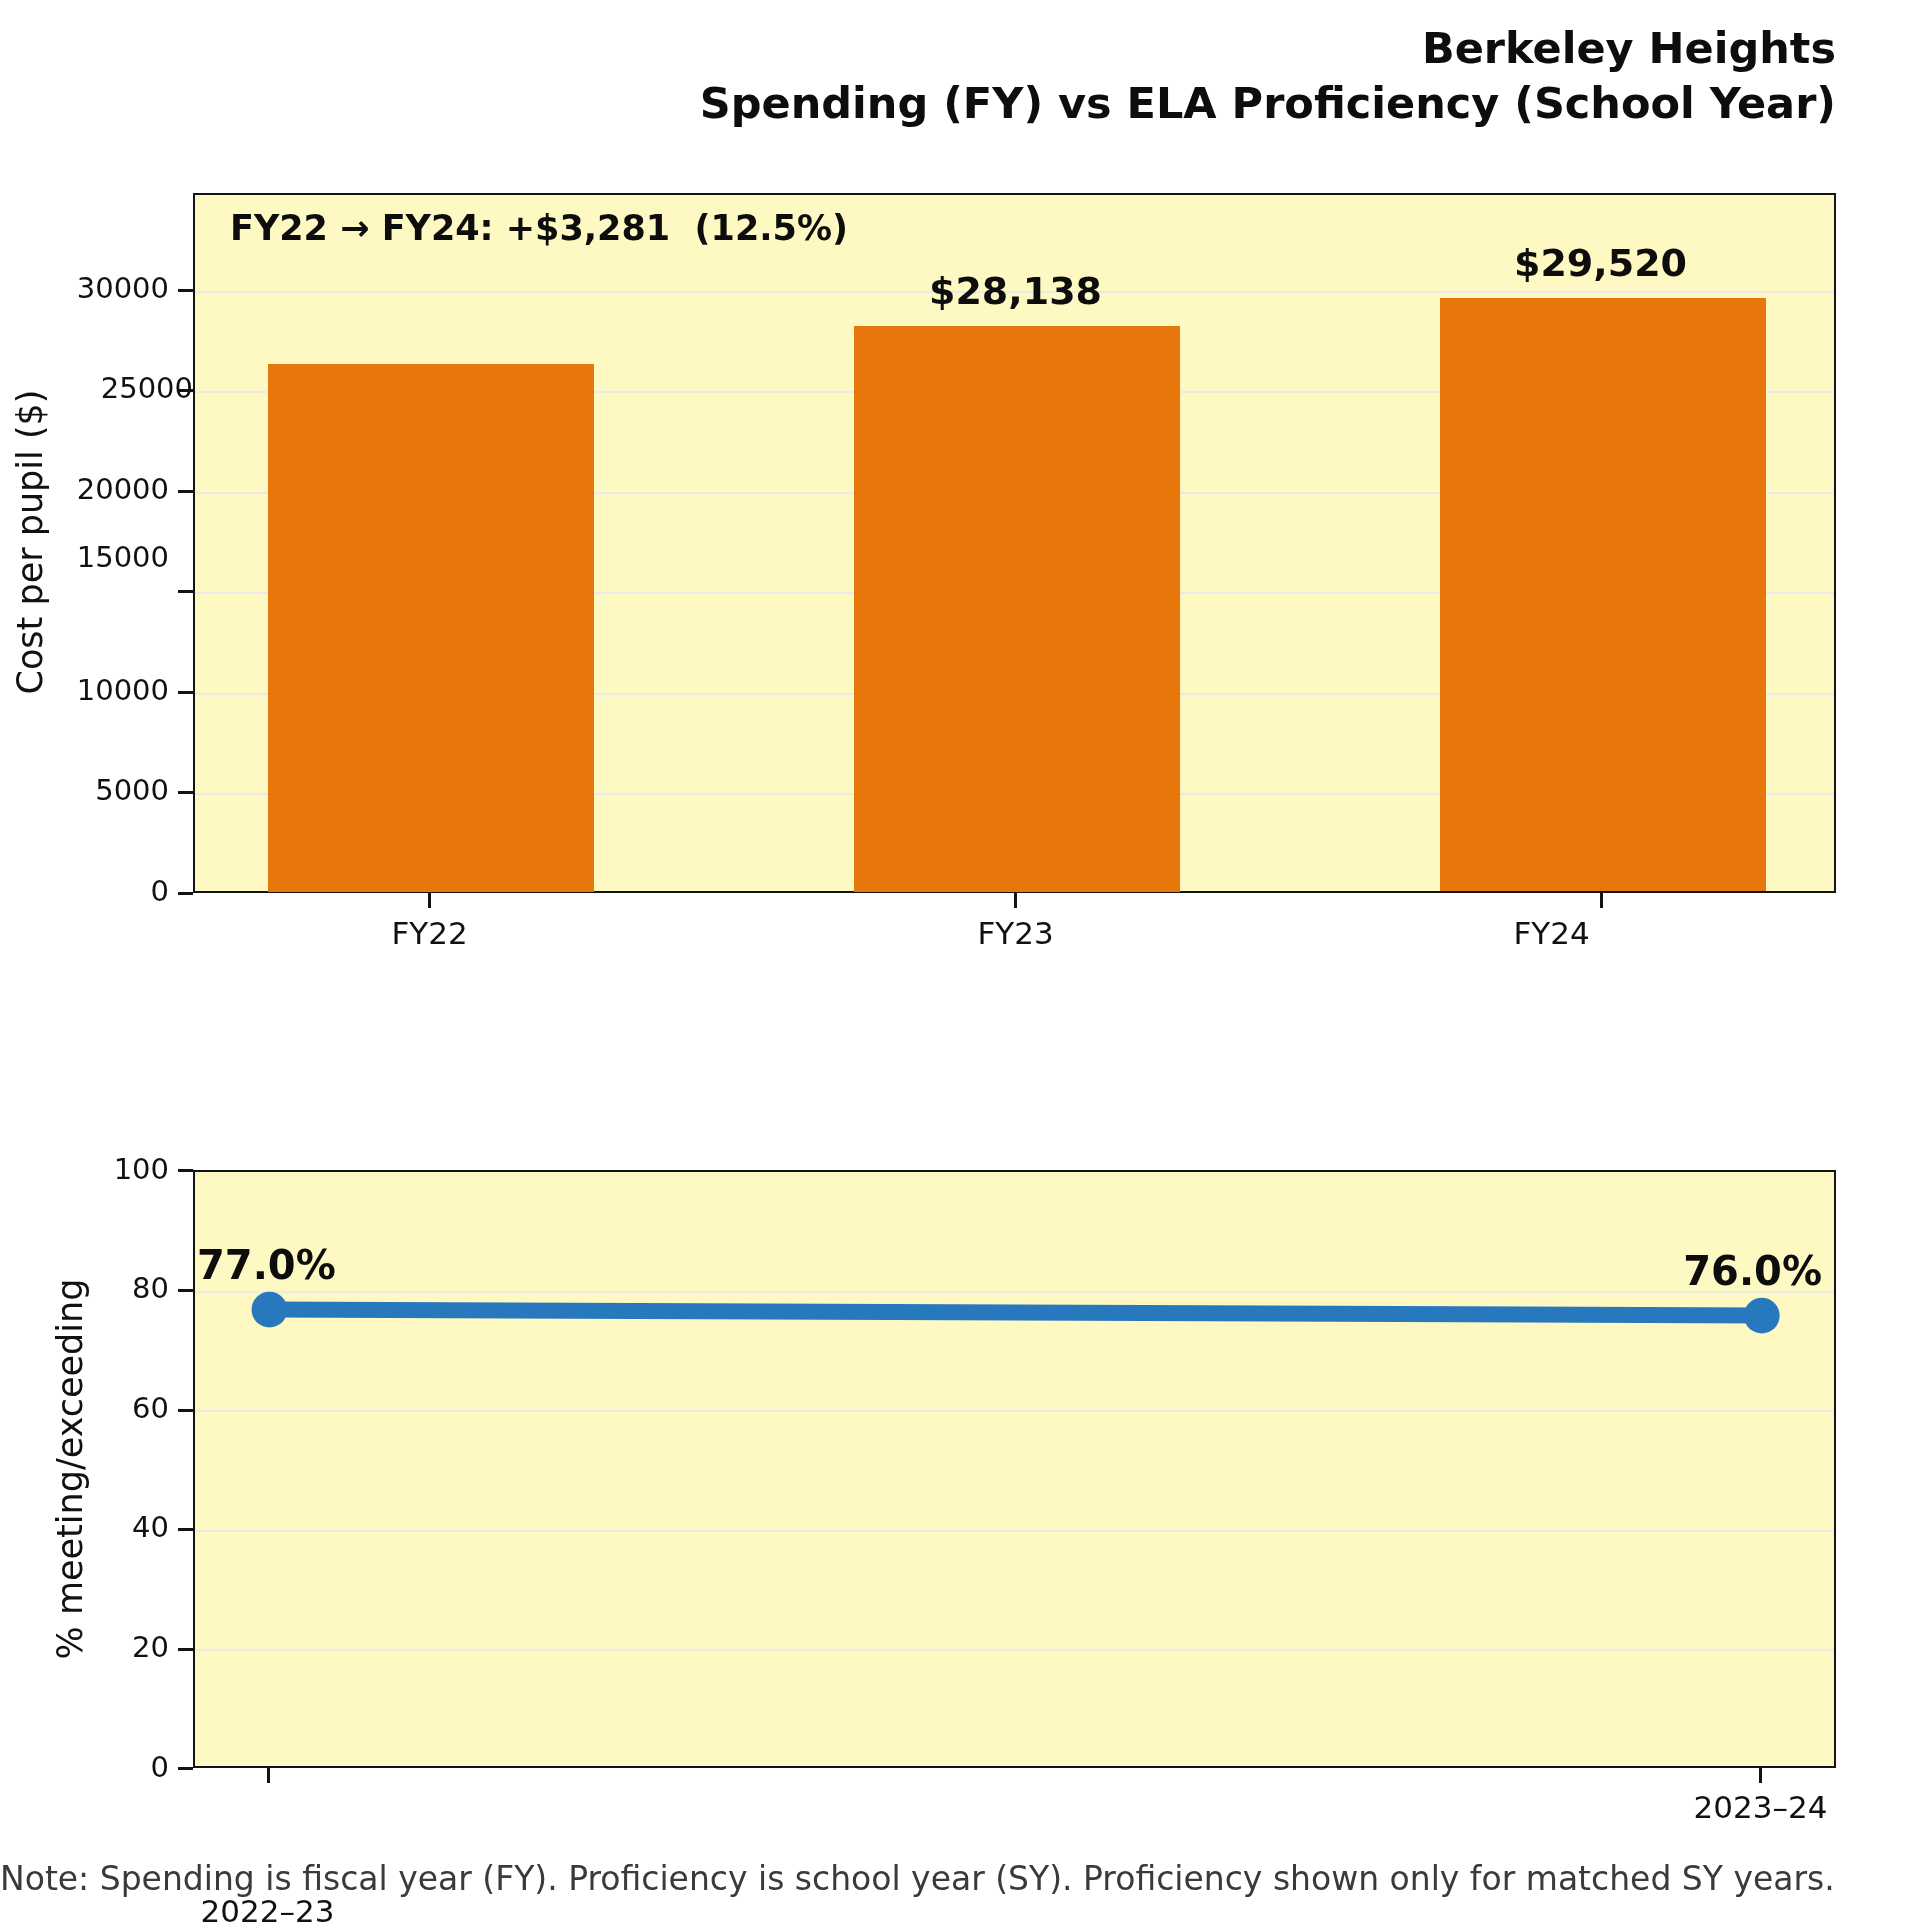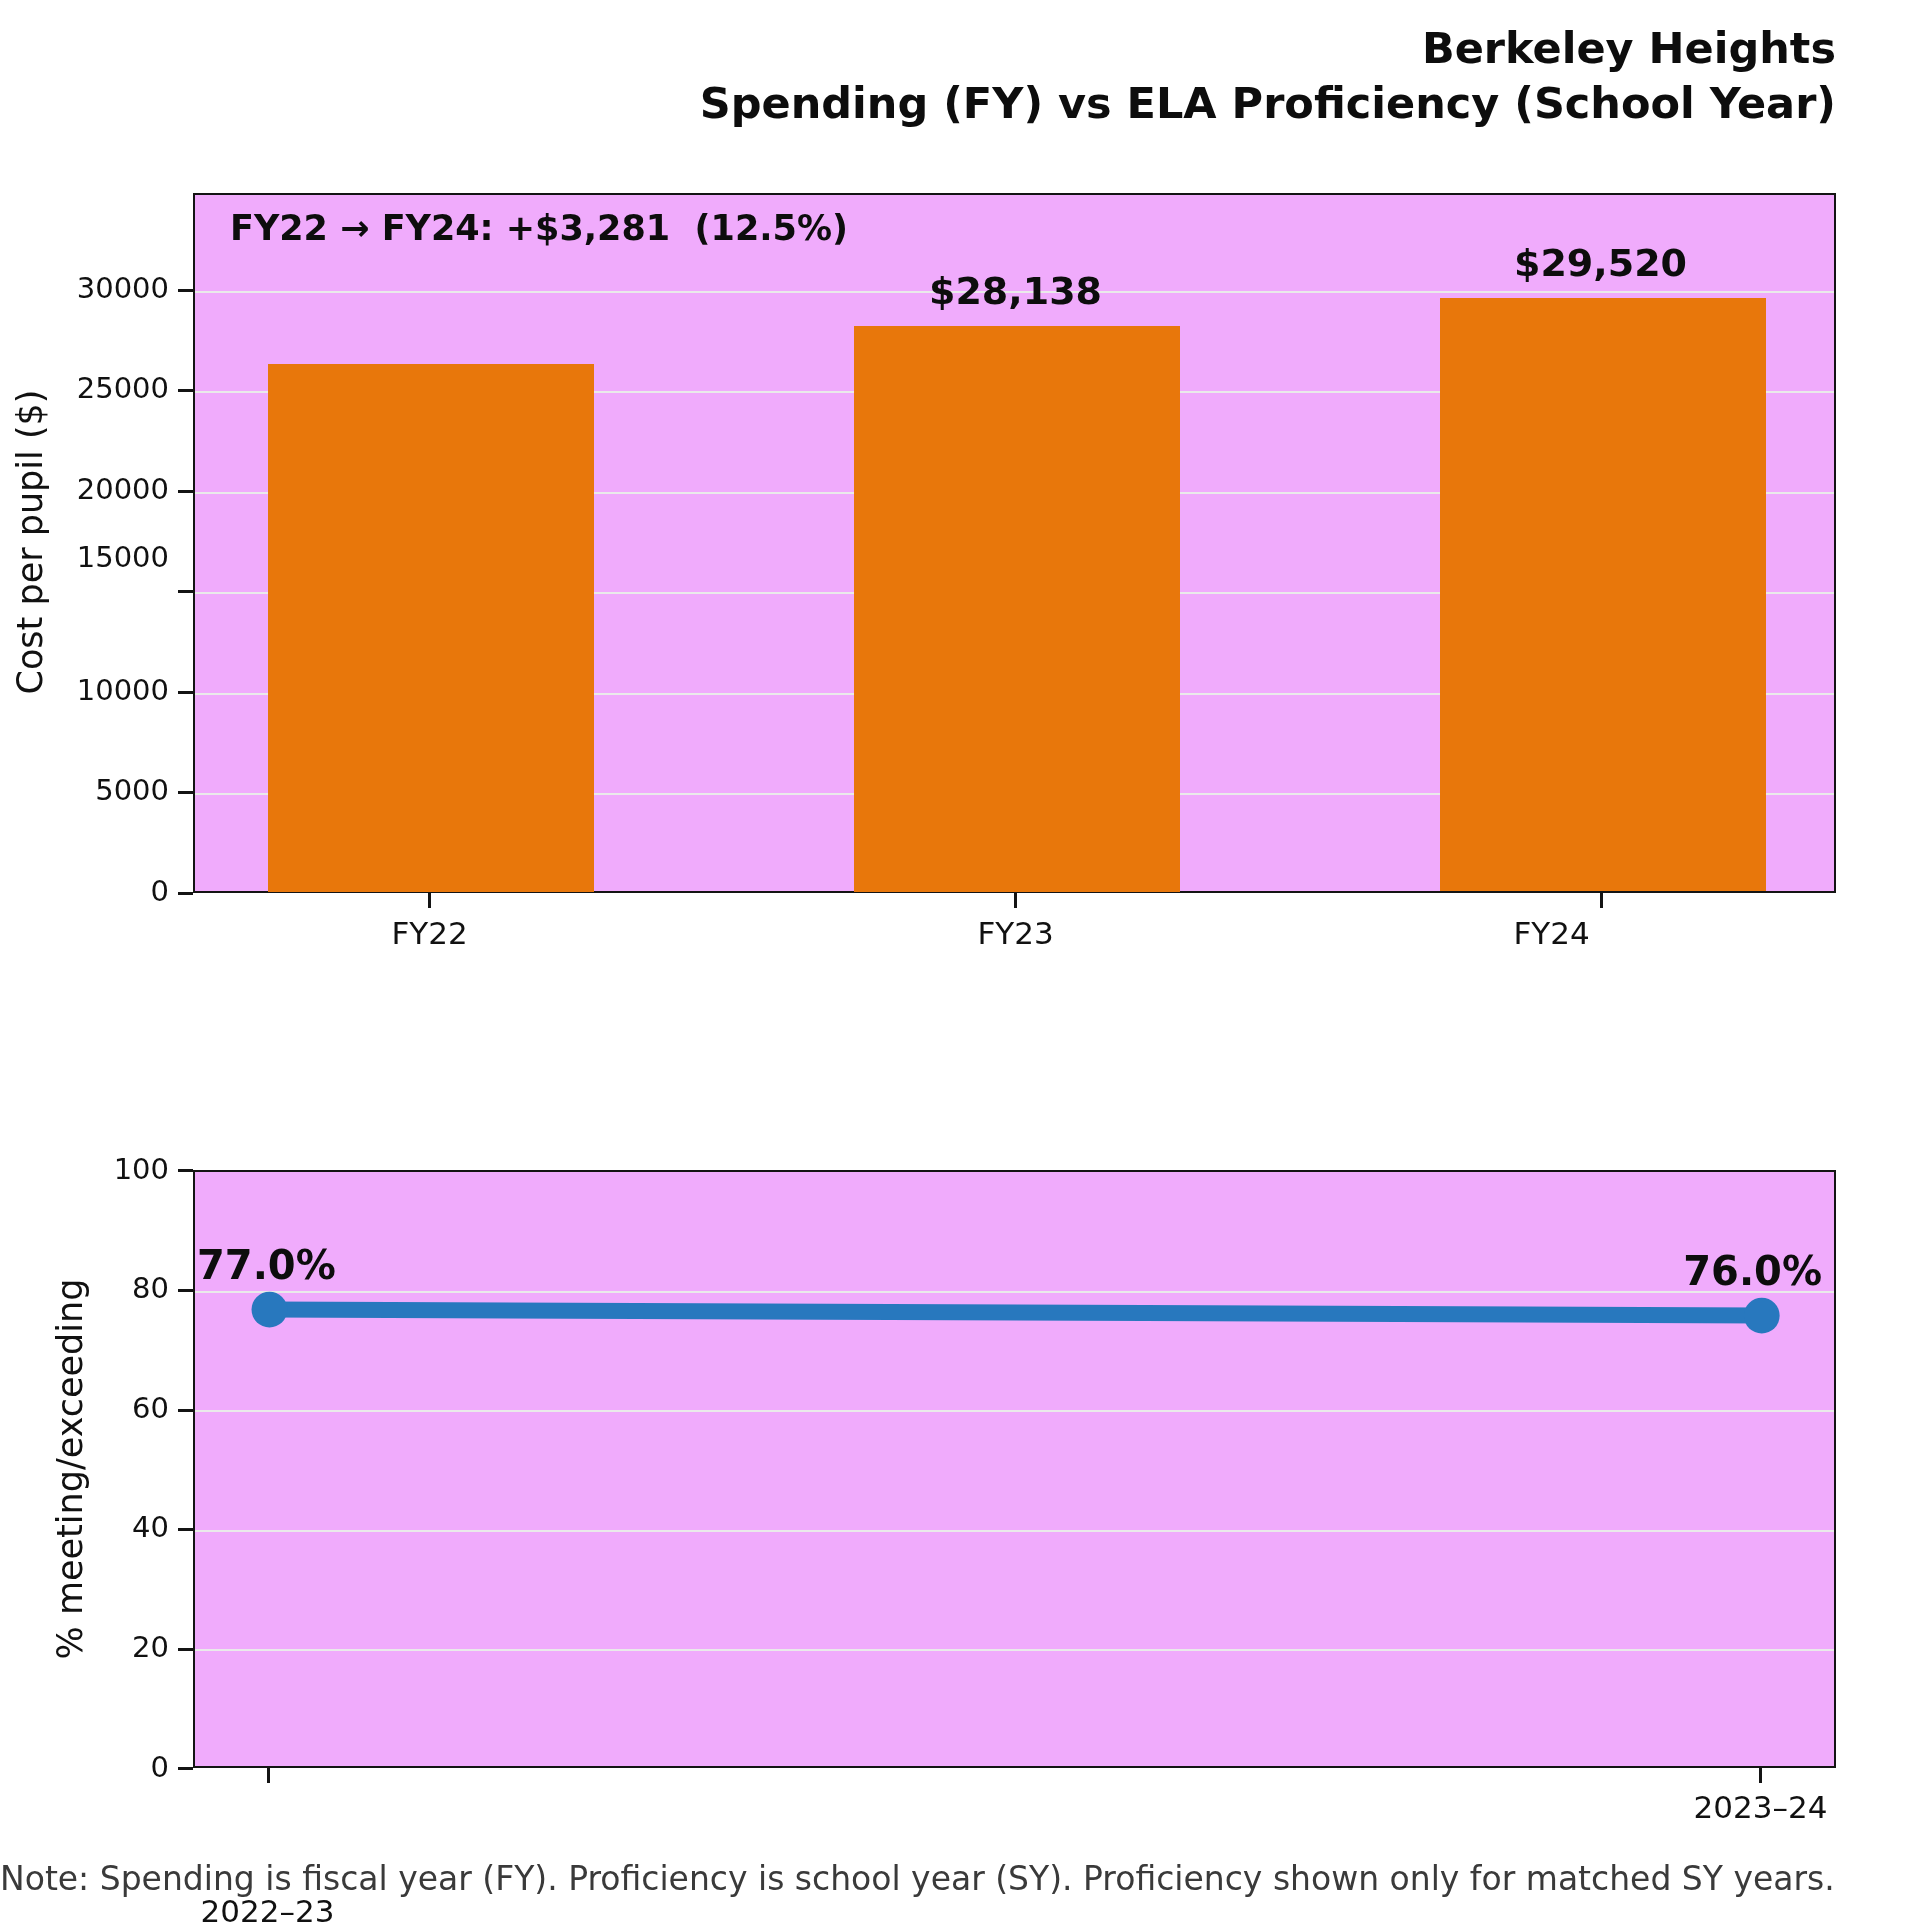--- a/index.html
+++ b/index.html
@@ -2,21 +2,21 @@
 <html style="font-size:15px"><head>
 <meta charset="utf-8">
 <style>
   html,body { margin:0; padding:0; background:#ffffff; }
   #fig {
     position:relative; width:1928px; height:1928px; background:#ffffff;
     font-family:"DejaVu Sans", sans-serif; color:#111; overflow:hidden;
   }
   .title { position:absolute; left:193px; top:21px; width:1643px; text-align:right;
            font-weight:bold; font-size:43px; line-height:55px; color:#0d0d0d; }
-  .plot  { position:absolute; border:2.8px solid #141414; background:#f0abfc; box-sizing:border-box; }
+  .plot  { position:absolute; border:2.8px solid #141414; background:#fef9c3; box-sizing:border-box; }
   #plot-bar  { left:193px; top:193px;  width:1643px; height:700px; }
   #plot-line { left:193px; top:1170px; width:1643px; height:598px; }
   .grid  { position:absolute; left:0; right:0; height:1.9px; background:#eaeaea; }
   .bar   { position:absolute; }
   .tick-y { position:absolute; width:15px; height:2.8px; background:#141414; }
   .tick-x { position:absolute; width:2.8px;  height:15px; background:#141414; }
   .ytick-label { position:absolute; font-size:29px; color:#111; text-align:right; }
   .xtick-label { position:absolute; font-size:31px; color:#111; text-align:center; }
   .vlabel { position:absolute; font-size:38px; font-weight:bold; text-align:center; color:#0d0d0d; }
   .plabel { position:absolute; font-size:40px; font-weight:bold; color:#0d0d0d; }
@@ -73,21 +73,21 @@
     <div class="ytick-label" style="left: 0px; width: 169px; top: 874px;">0</div>
     <div class="tick-y" style="left: 178px; top: 791px;"></div>
     <div class="ytick-label" style="left: 0px; width: 169px; top: 773px;">5000</div>
     <div class="tick-y" style="left: 178px; top: 691px;"></div>
     <div class="ytick-label" style="left: 0px; width: 169px; top: 673px;">10000</div>
     <div class="tick-y" style="left: 178px; top: 590px;"></div>
     <div class="ytick-label" style="left: 0px; width: 169px; top: 540px;">15000</div>
     <div class="tick-y" style="left: 178px; top: 490px;"></div>
     <div class="ytick-label" style="left: 0px; width: 169px; top: 472px;">20000</div>
     <div class="tick-y" style="left: 178px; top: 389px;"></div>
-    <div class="ytick-label" style="left: 0px; width: 169px; top: 371px;">25000</div>
+    <div class="ytick-label" style="left: 0px; width: 169px; top: 371px; padding-left: 24px;">25000</div>
     <div class="tick-y" style="left: 178px; top: 289px;"></div>
     <div class="ytick-label" style="left: 0px; width: 169px; top: 271px;">30000</div>
     <div class="tick-x" style="left: 428px; top: 893px;"></div>
     <div class="xtick-label" style="left: 194px; width: 471px; top: 915px;">FY22</div>
     <div class="vlabel" style="left: 780px; width: 471px; top: 269px;">$28,138</div>
     <div class="tick-x" style="left: 1014px; top: 893px;"></div>
     <div class="xtick-label" style="left: 780px; width: 471px; top: 915px;">FY23</div>
     <div class="vlabel" style="left: 1365px; width: 471px; top: 241px;">$29,520</div>
     <div class="tick-x" style="left: 1600px; top: 893px;"></div>
     <div class="xtick-label" style="left: 1316px; width: 471px; top: 915px;">FY24</div>

